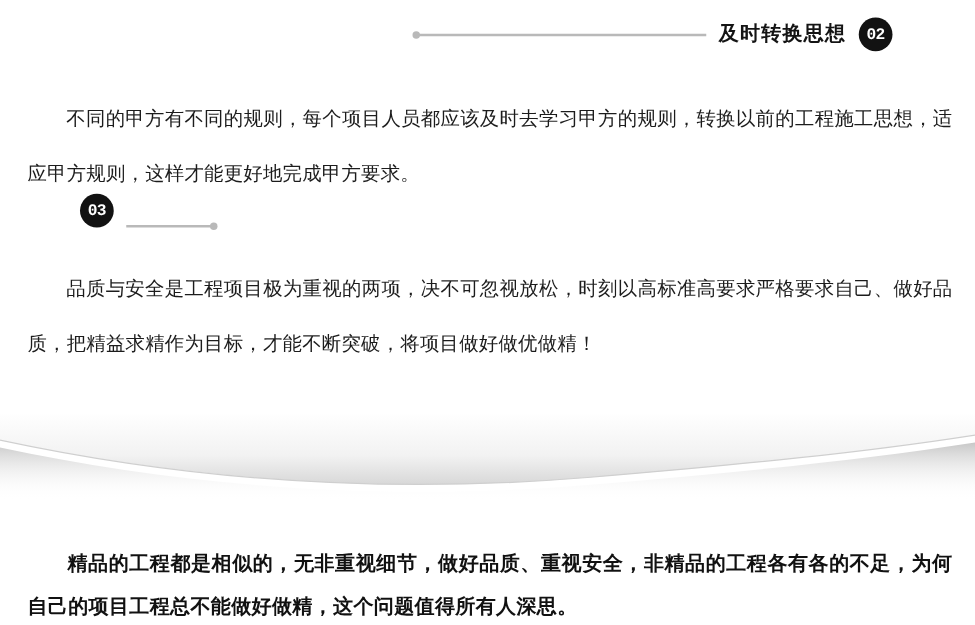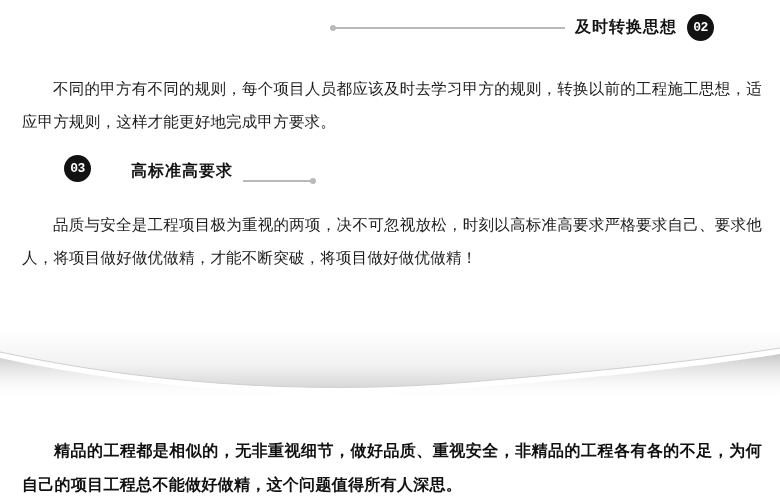--- a/index.html
+++ b/index.html
@@ -119,21 +119,21 @@
     width: 6px;
     height: 6px;
     border-radius: 50%;
     background: #b9b9b9;
   }
 
   
   .para {
     position: absolute;
     font-size: 15.5px;
-    line-height: 33px;
+    line-height: 44px;
     color: #1c1c1c;
     text-align: justify;
     text-justify: inter-ideograph;
     font-family: "DejaVu Sans", "Liberation Sans", sans-serif;
     letter-spacing: 0.2px;
   }
   .para-1 {
     left: 22px;
     top: 57px;
     width: 740px;
@@ -189,21 +189,20 @@
   <div class="section head-02">
     <span class="rule-left"></span>
     <span class="head-title">及时转换思想</span>
     <span class="badge">02</span>
   </div>
 
   <p class="para para-1">不同的甲方有不同的规则，每个项目人员都应该及时去学习甲方的规则，转换以前的工程施工思想，适应甲方规则，这样才能更好地完成甲方要求。</p>
 
   <div class="section head-03">
     <span class="badge">03</span>
-    <span class="head-title">高标准高要求</span>
     <span class="rule-right"></span>
   </div>
 
-  <p class="para para-2">品质与安全是工程项目极为重视的两项，决不可忽视放松，时刻以高标准高要求严格要求自己、要求他人，将项目做好做优做精，才能不断突破，将项目做好做优做精！</p>
+  <p class="para para-2">品质与安全是工程项目极为重视的两项，决不可忽视放松，时刻以高标准高要求严格要求自己、做好品质，把精益求精作为目标，才能不断突破，将项目做好做优做精！</p>
 
 </div>
 
 <p class="closing">精品的工程都是相似的，无非重视细节，做好品质、重视安全，非精品的工程各有各的不足，为何自己的项目工程总不能做好做精，这个问题值得所有人深思。</p>
 
 </body></html>

